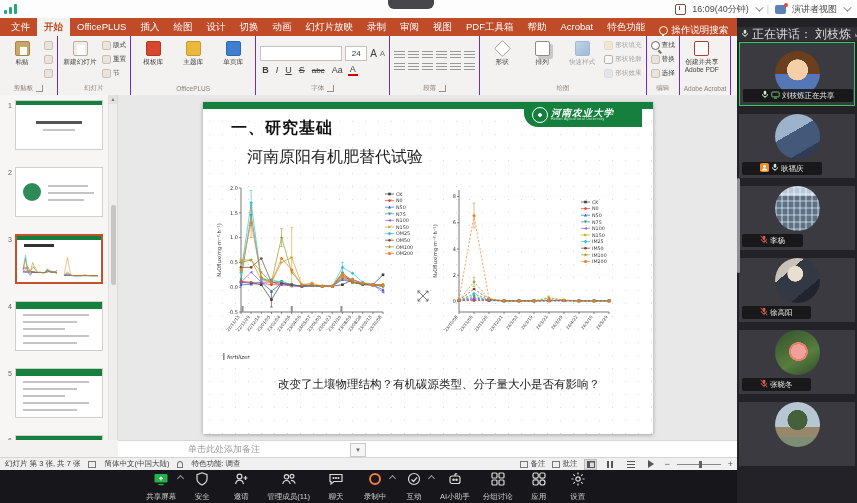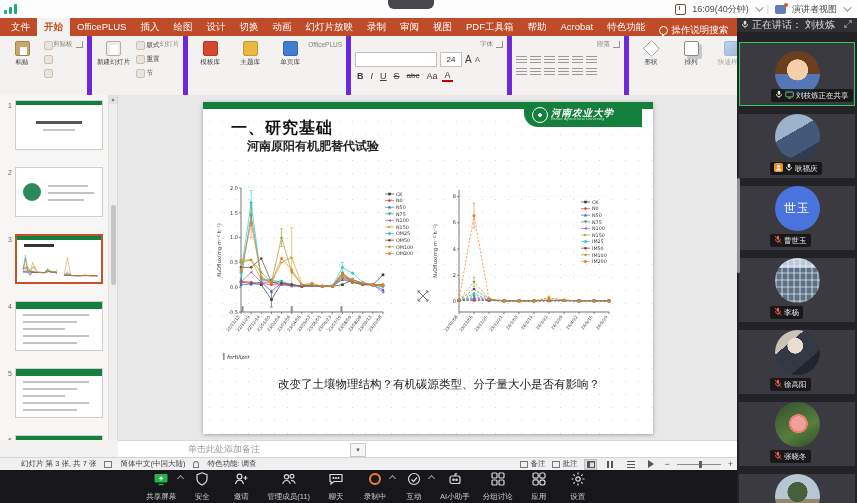--- a/index.html
+++ b/index.html
@@ -20,21 +20,21 @@
   
   #ppt{position:absolute;left:0;top:18px;width:737px;height:452px;background:#f3f2f1;}
   #tabs{position:absolute;left:0;top:0;width:737px;height:18px;background:#bf4b29;display:flex;align-items:stretch;padding-left:4px;overflow:hidden;}
   .tab{color:#fff;font-size:9.5px;line-height:18px;padding:0 7px;white-space:nowrap;cursor:default;}
   .tab.active{background:#f3f2f1;color:#c24a22;font-weight:bold;}
   .tab-search{display:flex;align-items:center;gap:3px;color:#fff;font-size:9.5px;padding:12px 7px;white-space:nowrap;}
   .bulb{width:7px;height:7px;border-radius:50%;border:1px solid #ffd;position:relative;}
   .bulb::after{content:"";position:absolute;left:2px;bottom:-2px;width:2px;height:2px;background:#ffd;}
   
   #ribbon{position:absolute;left:0;top:18px;width:737px;height:59px;background:#f3f2f1;border-bottom:1px solid #d8d4d0;display:flex;overflow:hidden;}
-  .rgroup{display:flex;flex-direction:row;justify-content:flex-end;padding:3px 4px 1px;border-right:5px solid #6d28d9;flex:none;}
+  .rgroup{display:flex;flex-direction:column;justify-content:flex-end;padding:3px 4px 1px;border-right:1px solid #6d28d9;flex:none;}
   .rbody{display:flex;gap:4px;align-items:stretch;flex:1;}
   .rcol{display:flex;flex-direction:column;gap:1px;}
   .rlabel{display:flex;justify-content:center;align-items:center;gap:3px;font-size:6.5px;color:#8b7f78;height:11px;white-space:nowrap;}
   .launch{width:6px;height:6px;border-right:1px solid #9b8f88;border-bottom:1px solid #9b8f88;}
   .rbig{display:flex;flex-direction:column;align-items:center;justify-content:flex-start;width:36px;text-align:center;font-size:6.6px;color:#3f3f3f;gap:2px;padding-top:2px;line-height:1.15;}
   .rbig .ric{width:15px;height:15px;flex:none;}
   .rsm{display:flex;align-items:center;gap:2px;font-size:6.6px;color:#3f3f3f;height:13px;white-space:nowrap;}
   .rsm .ric{width:9px;height:9px;flex:none;}
   .dim{opacity:.45;}
   .ric{display:inline-block;background:#e9e4dd;border:1px solid #cabfb2;border-radius:2px;box-sizing:border-box;}
@@ -84,30 +84,30 @@
   #editor{position:relative;flex:1;background:#e8e8e8;}
   #slide{position:absolute;left:85px;top:7px;width:450px;height:332px;background:#fff;box-shadow:0 1px 4px rgba(0,0,0,.3);
     background-image:radial-gradient(#d4d4d4 0.6px,transparent 0.7px);background-size:13px 13px;}
   #slide-greenbar{position:absolute;left:0;top:0;width:450px;height:7px;background:#15803d;}
   #banner{position:absolute;right:11px;top:0;width:118px;height:25px;background:#15803d;border-radius:0 0 0 14px;display:flex;align-items:center;gap:3px;padding-left:8px;box-sizing:border-box;}
   .logo-circle{width:14px;height:14px;border-radius:50%;border:1.5px solid #fff;background:radial-gradient(circle,#fff 0 2px,#15803d 2px);flex:none;}
   .logo-txt{display:flex;flex-direction:column;line-height:1;}
   .logo-cn{font-family:"DejaVu Serif",serif;font-style:italic;font-weight:bold;color:#fff;font-size:9.5px;letter-spacing:1px;white-space:nowrap;}
   .logo-en{color:#d8ecd8;font-size:3.5px;letter-spacing:.3px;white-space:nowrap;}
   #slide-title{position:absolute;left:28px;top:16px;font-size:16px;font-weight:bold;color:#111;letter-spacing:1px;}
-  #slide-subtitle{position:absolute;left:44px;top:36px;font-size:12px;font-weight:700;color:#222;}
+  #slide-subtitle{position:absolute;left:44px;top:45px;font-size:16px;font-weight:400;color:#222;}
   #q1{position:absolute;left:75px;top:256px;font-size:11.5px;color:#1a1a1a;}
   #q2{position:absolute;left:75px;top:275px;font-size:11.5px;color:#1a1a1a;}
   #slide svg text{font-family:"DejaVu Sans",sans-serif;}
   #annot{position:absolute;left:212px;top:186px;}
   
   #notes{position:absolute;left:118px;top:422px;width:619px;height:17px;background:#fff;border-top:1px solid #d8d8d8;font-size:9px;color:#9a9a9a;line-height:17px;padding-left:70px;box-sizing:border-box;}
   #notes-btn{position:absolute;left:232px;top:2px;width:14px;height:12px;border:1px solid #c9c9c9;background:#f6f6f6;text-align:center;}
   #notes-btn::after{content:"▾";font-size:7px;color:#666;line-height:11px;display:block;}
-  #statusbar{position:absolute;left:0;top:439px;width:737px;height:13px;background:#f0f0f0;border-top:1px solid #d5d5d5;display:flex;align-items:center;font-size:7.5px;color:#3c3c3c;box-sizing:border-box;padding-left:16px;}
+  #statusbar{position:absolute;left:0;top:439px;width:737px;height:13px;background:#f0f0f0;border-top:1px solid #d5d5d5;display:flex;align-items:center;font-size:7.5px;color:#3c3c3c;box-sizing:border-box;}
   #sb-left{display:flex;align-items:center;gap:8px;padding-left:5px;white-space:nowrap;}
   .sbi{display:inline-block;width:8px;height:7px;border:1px solid #777;box-sizing:border-box;}
   .sbi-access{border-radius:50% 50% 0 0;width:6px;}
   #sb-right{margin-left:auto;display:flex;align-items:center;gap:7px;padding-right:4px;}
   .sb-btn{display:flex;align-items:center;gap:2px;}
   .vbtn{width:13px;height:11px;display:flex;align-items:center;justify-content:center;}
   .vbtn.active{background:#dcdcdc;border:1px solid #bdbdbd;box-sizing:border-box;}
   .vbtn b{display:block;width:8px;height:7px;}
   .vb-normal b{background:linear-gradient(90deg,#555 2px,transparent 2px),linear-gradient(#999 0 1px,transparent 1px);border:1px solid #555;box-sizing:border-box;}
   .vb-sorter b{background:repeating-linear-gradient(90deg,#555 0 2px,transparent 2px 4px);}
@@ -117,34 +117,34 @@
   .zplus::before{content:"+";font-size:9px;color:#555;}
   .ztrack{width:44px;height:1px;background:#8a8a8a;position:relative;}
   .zthumb{position:absolute;left:22px;top:-3px;width:3px;height:7px;background:#5f5f5f;}
   
   #bbar{position:absolute;left:0;top:470px;width:737px;height:33px;background:#17171b;display:flex;justify-content:center;align-items:center;gap:13px;}
   .titem{display:flex;flex-direction:column;align-items:center;gap:1px;position:relative;min-width:26px;}
   .titem .lbl{font-size:7.5px;color:#cfcfcf;white-space:nowrap;}
   .titem .caret{position:absolute;right:-7px;top:5px;width:4px;height:4px;border-left:1px solid #9a9a9a;border-top:1px solid #9a9a9a;transform:rotate(45deg);}
   
   #panel{position:absolute;left:737px;top:18px;width:120px;height:485px;background:#232327;overflow:hidden;}
-  #speakbar{height:14px;background:#2f2f34;display:flex;align-items:center;gap:3px;padding:0 4px;font-size:10px;color:#ddd;white-space:nowrap;}
+  #speakbar{height:14px;margin-top:9px;background:#2f2f34;display:flex;align-items:center;gap:3px;padding:0 4px;font-size:12px;color:#ddd;white-space:nowrap;}
   #speakbar .exp{margin-left:auto;}
   #tiles{position:absolute;left:2px;top:24px;width:116px;}
   .tile{position:relative;height:64px;background:#3a3a40;margin-bottom:2px;box-sizing:border-box;}
   .tile.active{border:1.5px solid #2ecc5b;}
   .av{width:45px;height:45px;border-radius:50%;margin:8px auto 0;}
   .av-girl{background:radial-gradient(circle at 50% 42%,#f6cfa9 0 30%,transparent 31%),linear-gradient(180deg,#6b3f1d 0 52%,#5577b5 52%);}
   .av-person{background:linear-gradient(150deg,#9db3cc 0 40%,#44597a 40% 75%,#2e3c55 75%);}
   .av-initials{background:#4a74dd;display:flex;align-items:center;justify-content:center;color:#fff;font-size:12px;letter-spacing:1px;}
   .av-building{background:repeating-linear-gradient(90deg,rgba(255,255,255,.35) 0 2px,transparent 2px 6px),repeating-linear-gradient(rgba(255,255,255,.3) 0 2px,transparent 2px 7px),linear-gradient(#b9c8d8 0 22%,#5d7286 22%);}
   .av-anime{background:radial-gradient(circle at 45% 35%,#e8dfd0 0 20%,transparent 21%),linear-gradient(140deg,#c9c2b6 0 30%,#333845 30% 70%,#20242e 70%);}
   .av-flower{background:radial-gradient(circle at 52% 48%,#f0a29a 0 22%,#e87f70 22% 28%,transparent 29%),linear-gradient(150deg,#33502c,#577d3f 60%,#2e4a28);}
   .av-tree{background:radial-gradient(circle at 50% 40%,#45603a 0 28%,transparent 29%),linear-gradient(#b6c6d2 0 55%,#97876b 55% 78%,#7f8d74 78%);}
-  .tl-label{position:absolute;left:3px;bottom:3px;background:rgba(15,15,15,.78);border-radius:2px;display:flex;gap:2px;align-items:center;padding:1px 4px;font-size:7.5px;color:#e8e8e8;white-space:nowrap;max-width:106px;overflow:hidden;margin-left:28px;}
+  .tl-label{position:absolute;left:3px;bottom:3px;background:rgba(15,15,15,.78);border-radius:2px;display:flex;gap:2px;align-items:center;padding:1px 18px;font-size:7.5px;color:#e8e8e8;white-space:nowrap;max-width:106px;overflow:hidden;}
   #pscroll{position:absolute;left:0;top:160px;width:3px;height:95px;background:#8f8f94;border-radius:2px;}
 </style>
 </head>
 <body>
 
 <div id="app">
 
   <div id="topbar">
     <div id="signal">
         <i></i>
@@ -1149,31 +1149,20 @@
                 <path d="M2 8.2c.4-1.6 1.6-2.4 3-2.4s2.6.8 3 2.4z" fill="#fff"></path>
               </svg></span>
             <span><svg width="8" height="9" viewBox="0 0 10 11" fill="none" stroke="#cfe8cf" stroke-width="1.1">
                 <rect x="3.4" y="0.8" width="3.2" height="5" rx="1.6" fill="#cfe8cf" stroke="none"></rect>
                 <path d="M1.8 5a3.2 3.2 0 006.4 0M5 8.2v1.8"></path>
               </svg></span>
             <span>耿福庆</span>
           </div>
         </div>
         <div class="tile">
-          <div class="av av-initials">世玉</div>
-          <div class="tl-label">
-            <span><svg width="8" height="9" viewBox="0 0 10 11" fill="none" stroke="#e05b4b" stroke-width="1.1">
-                <rect x="3.4" y="0.8" width="3.2" height="5" rx="1.6" fill="#e05b4b" stroke="none"></rect>
-                <path d="M1.8 5a3.2 3.2 0 006.4 0M5 8.2v1.8"></path>
-                <path d="M0.8 0.8l8.4 9.4" stroke="#e05b4b"></path>
-              </svg></span>
-            <span>曹世玉</span>
-          </div>
-        </div>
-        <div class="tile">
           <div class="av av-building"></div>
           <div class="tl-label">
             <span><svg width="8" height="9" viewBox="0 0 10 11" fill="none" stroke="#e05b4b" stroke-width="1.1">
                 <rect x="3.4" y="0.8" width="3.2" height="5" rx="1.6" fill="#e05b4b" stroke="none"></rect>
                 <path d="M1.8 5a3.2 3.2 0 006.4 0M5 8.2v1.8"></path>
                 <path d="M0.8 0.8l8.4 9.4" stroke="#e05b4b"></path>
               </svg></span>
             <span>李杨</span>
           </div>
         </div>

